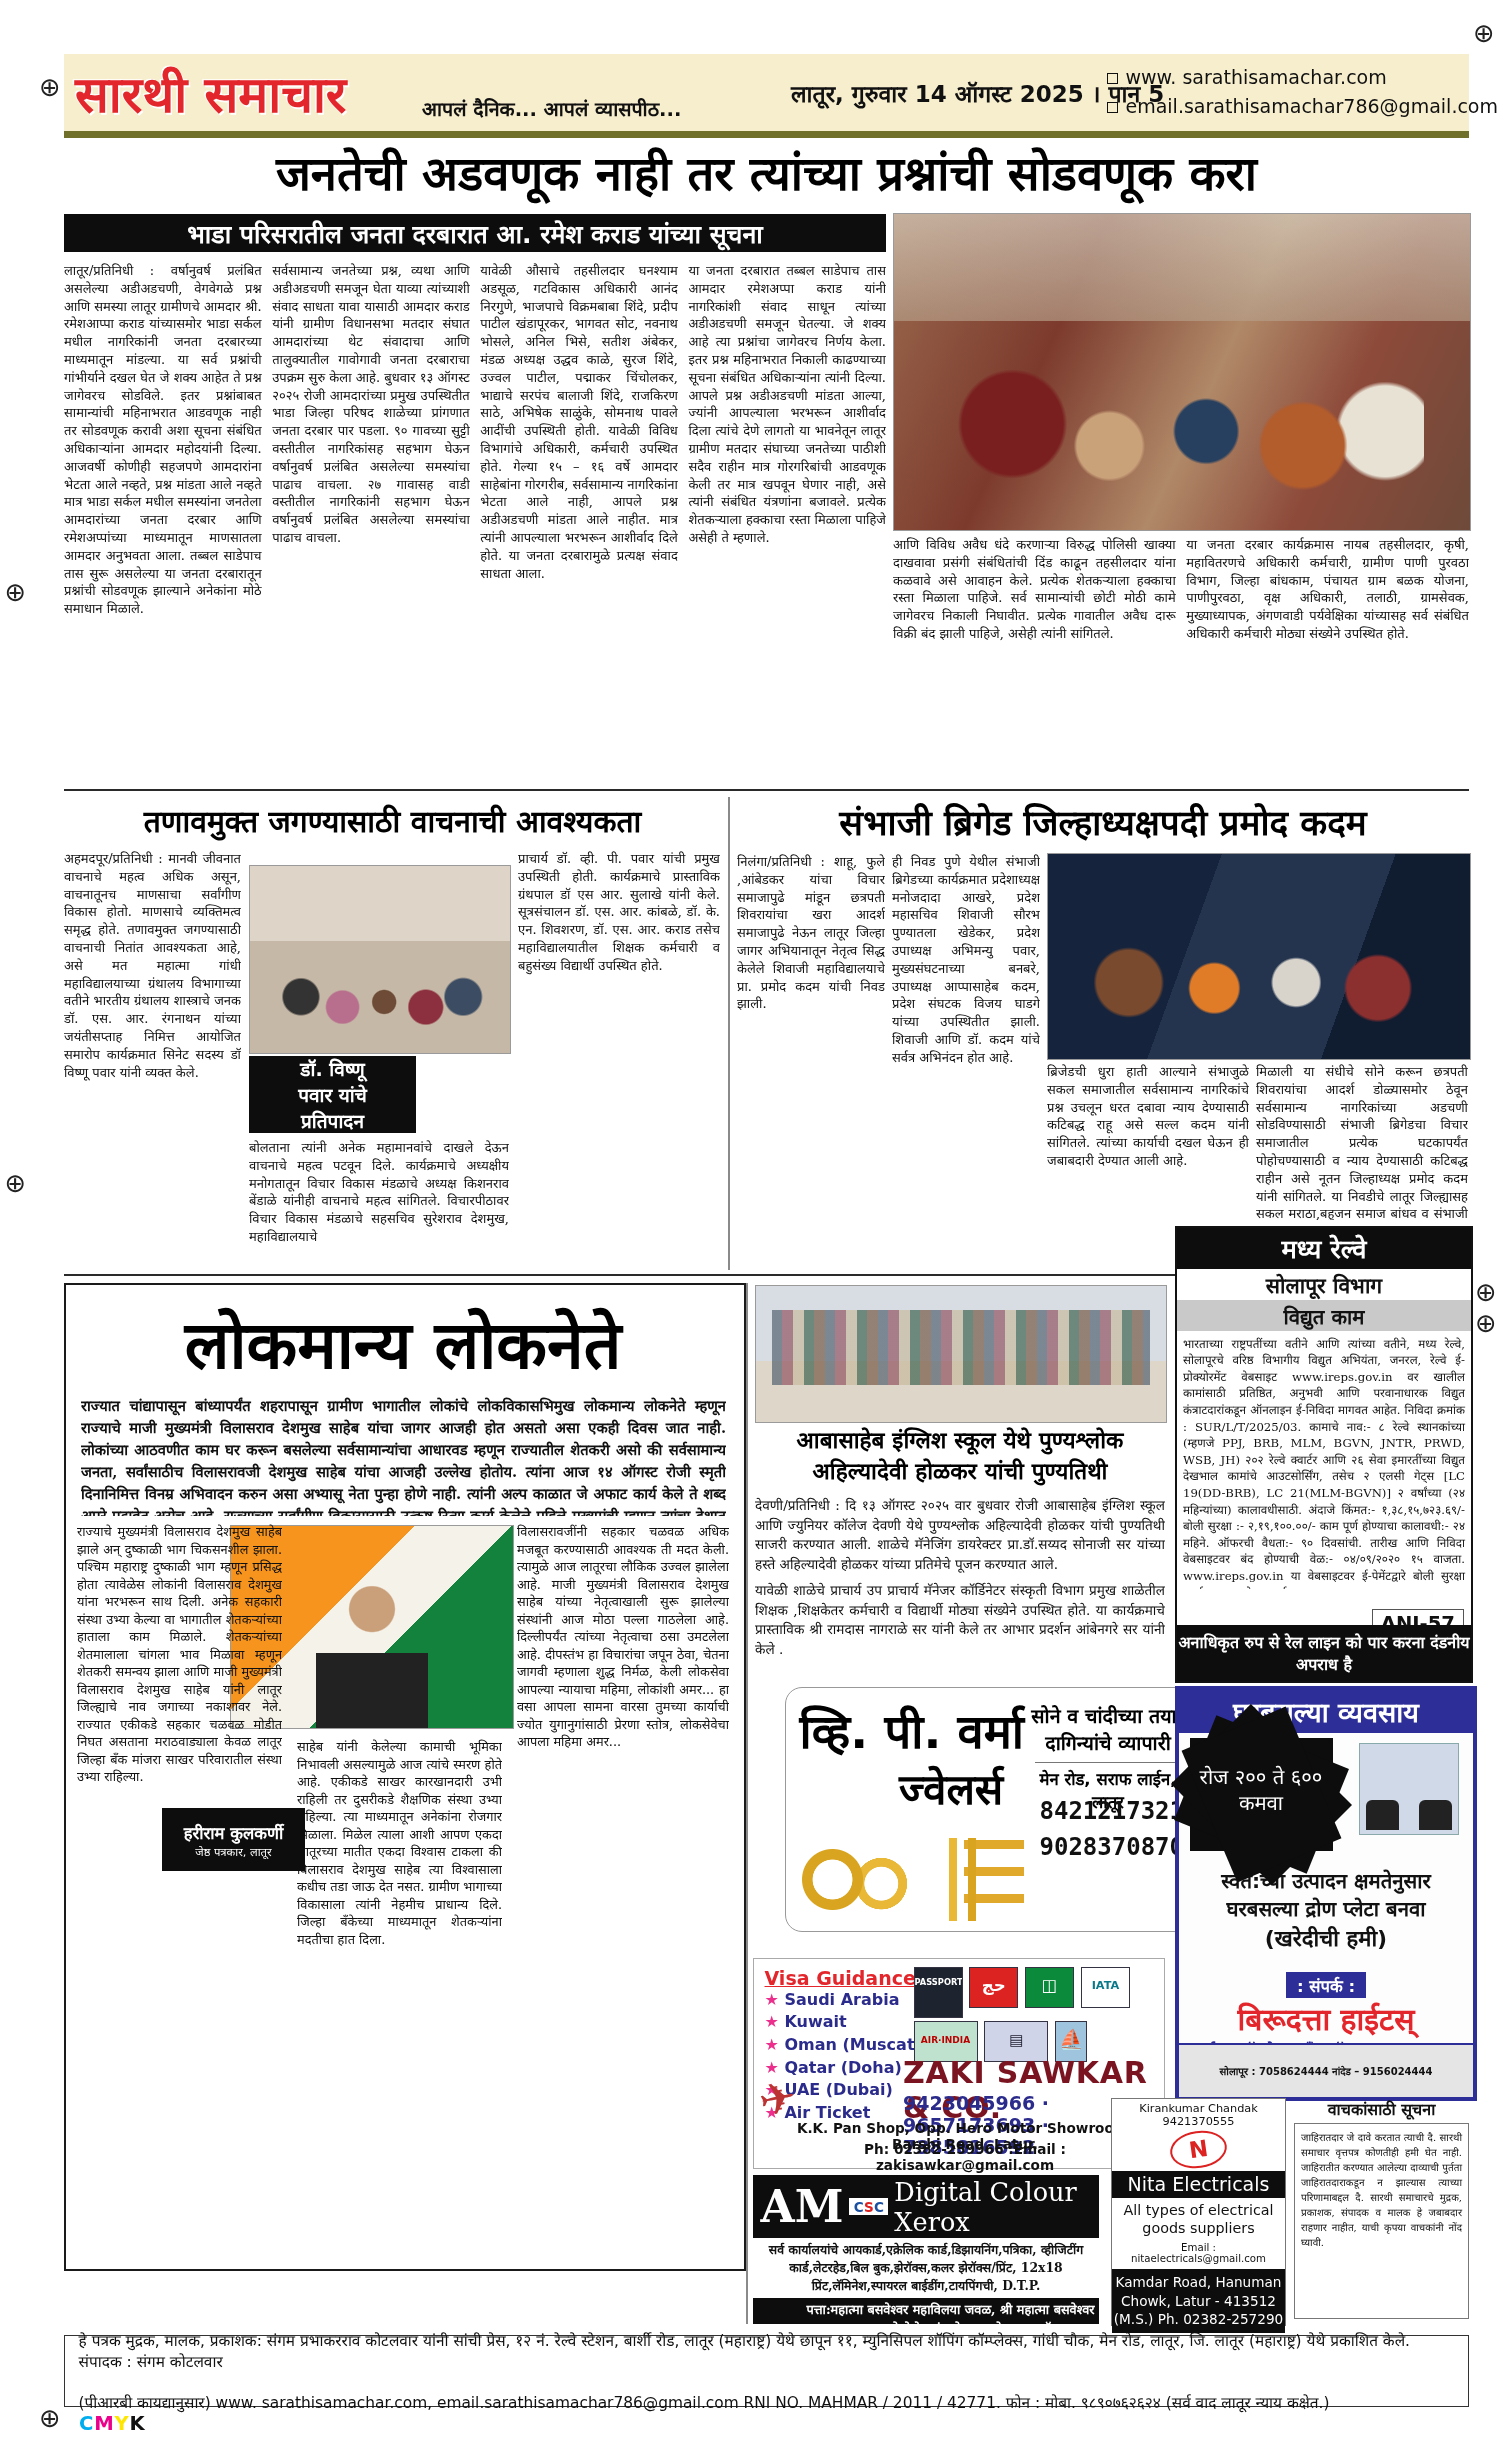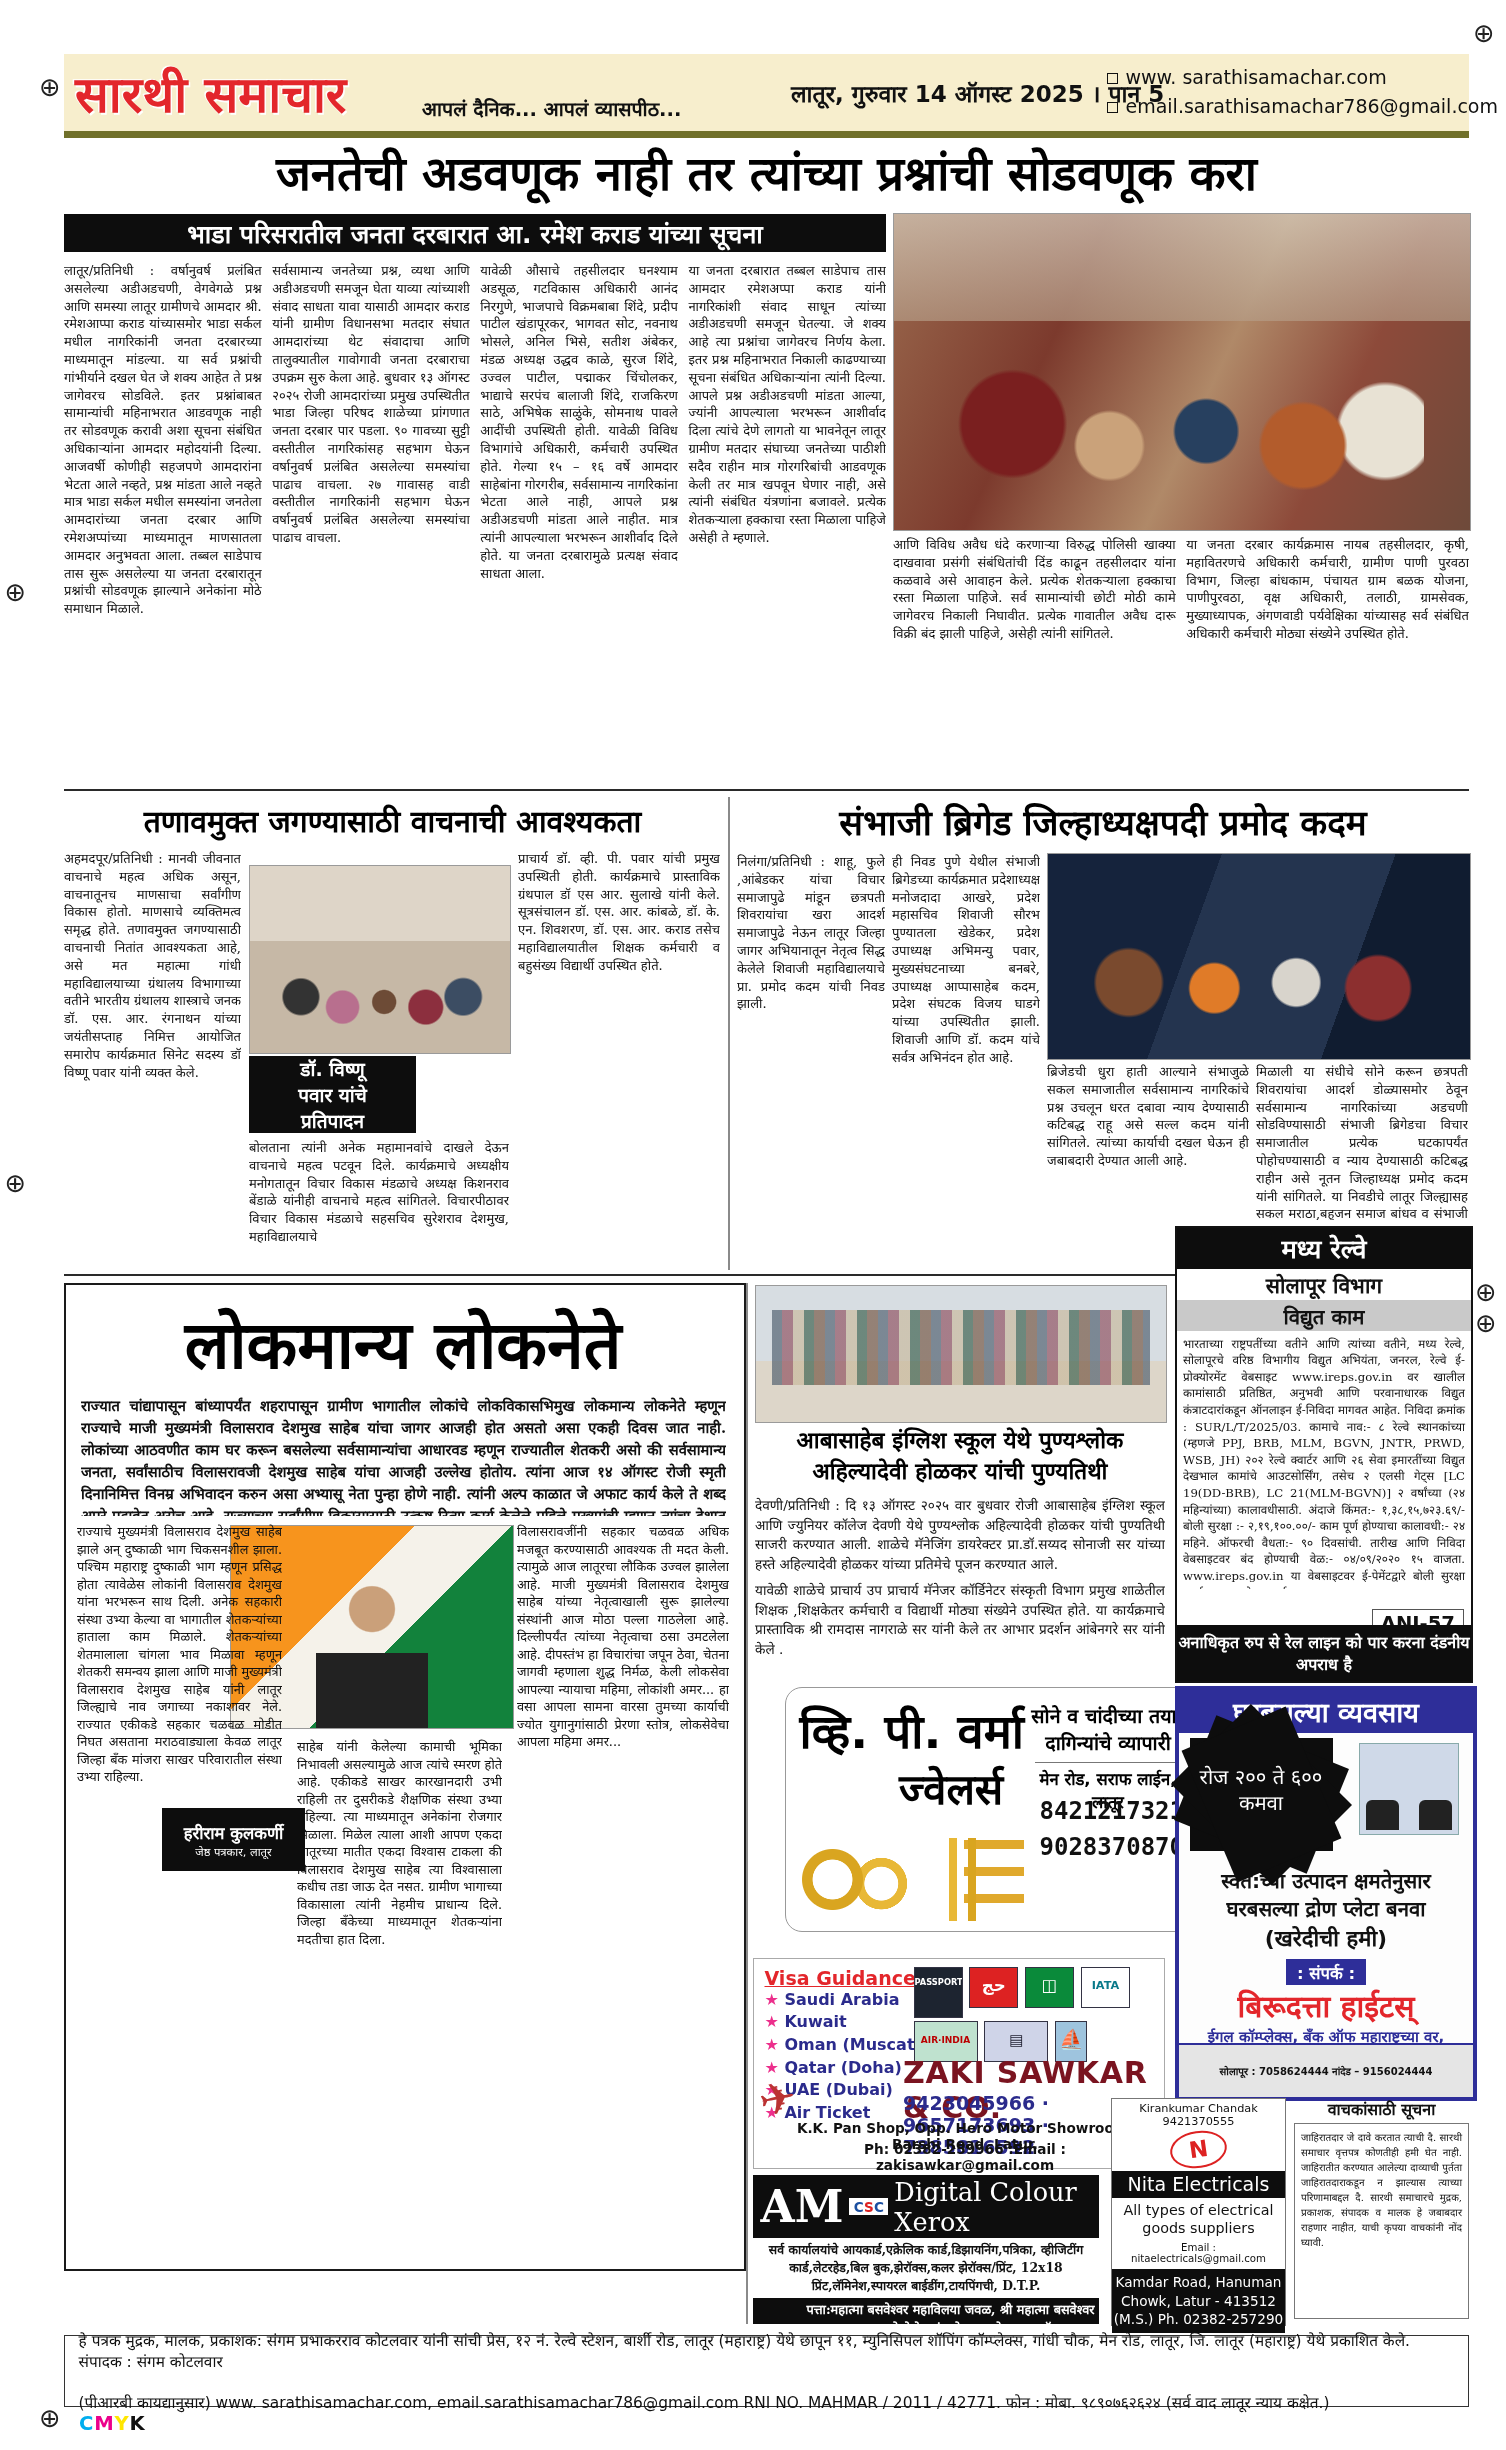--- a/index.html
+++ b/index.html
@@ -304,21 +304,21 @@
       <i></i>
         <i></i>
         <i></i>
         <i></i>
       <div class="btxt">रोज २०० ते ६०० कमवा</div>
     </div>
     <div class="ghar-machine"></div>
     <div class="ghar-line" style="margin-top:133px;font-size:20.3px;">स्वत:च्या उत्पादन क्षमतेनुसार</div>
     <div class="ghar-line" style="font-size:20.3px;">घरबसल्या द्रोण प्लेटा बनवा</div>
     <div class="ghar-line" style="font-size:22px;">(खरेदीची हमी)</div>
-    <div style="text-align:center;margin-top:7px;"><span class="ghar-contact">: संपर्क :</span></div>
+    <div style="text-align:center;margin-top:20px;"><span class="ghar-contact">: संपर्क :</span></div>
     <div class="ghar-brand">बिरूदत्ता हाईटस्</div>
     <div class="ghar-line" style="font-size:15px;color:#2e2e99;">ईगल कॉम्प्लेक्स, बँक ऑफ महाराष्ट्रच्या वर,</div>
     <div class="ghar-line" style="font-size:15px;color:#2e2e99;">शाहू चौक, लातूर. मो. 7840954444,</div>
     <div class="ghar-line" style="font-size:15px;color:#2e2e99;">7840924444</div>
     <div class="ghar-foot abs" style="left:0;bottom:0;width:100%;">सोलापूर : 7058624444    नांदेड – 9156024444</div>
   </div>
 
   <div class="abs nita">
     <div class="nita-contact">
       <span>Kirankumar Chandak</span><br>

